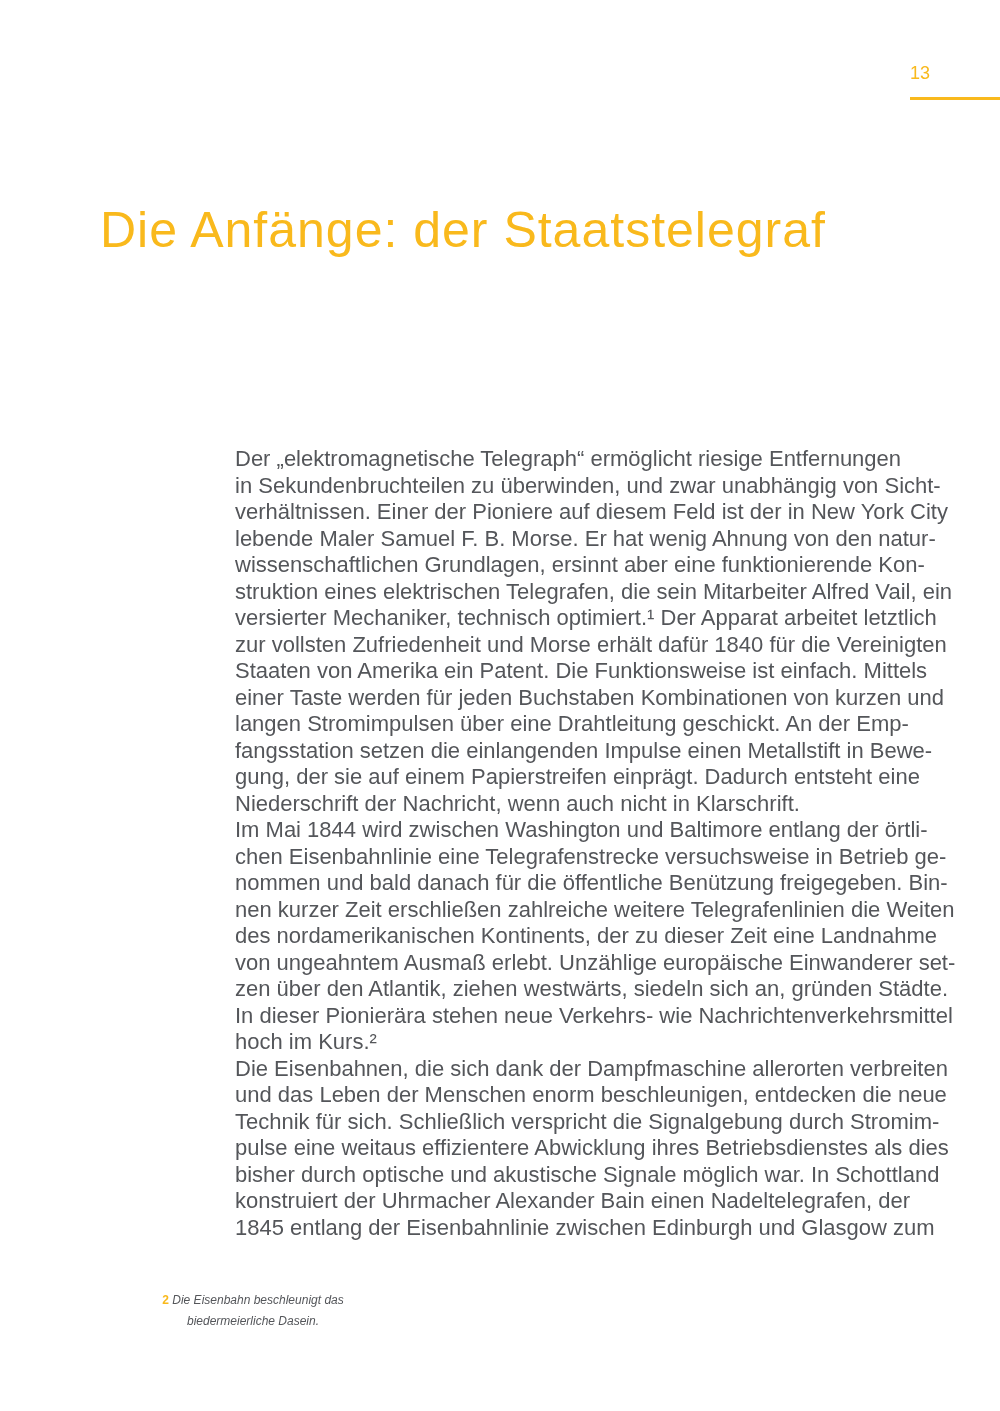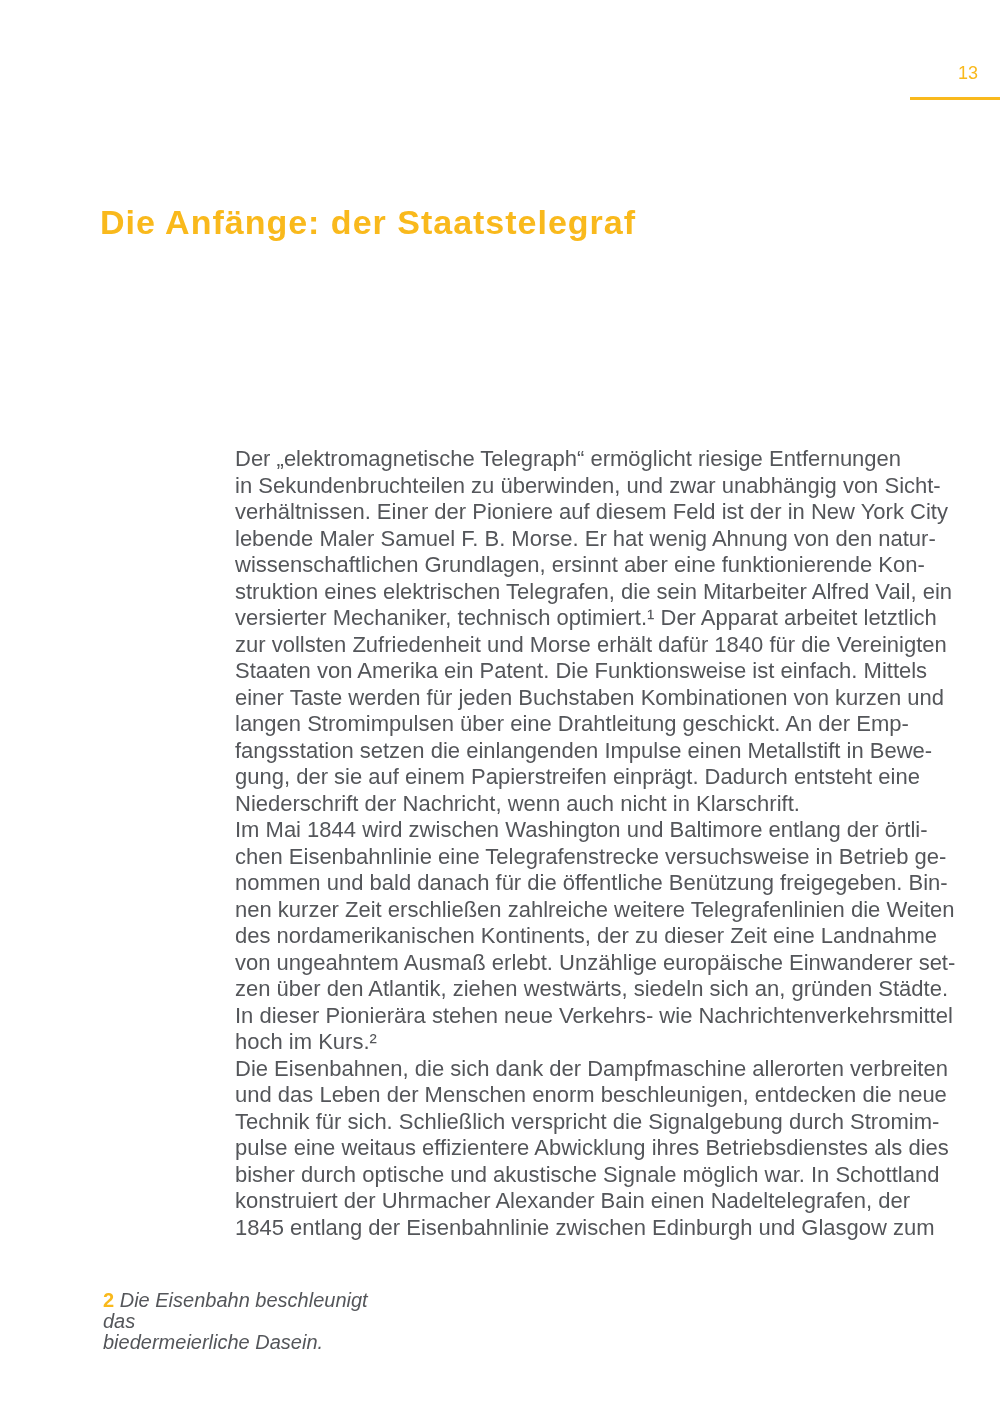--- a/index.html
+++ b/index.html
@@ -14,64 +14,65 @@
     height: 1411px;
     background: #ffffff;
     font-family: "Liberation Sans", sans-serif;
     overflow: hidden;
   }
   .page-number {
     position: absolute;
     top: 64px;
     left: 910px;
     width: 68px;
-    text-align: right;
+    text-align: left;
     font-size: 18px;
     line-height: 1;
     font-weight: 300;
     color: var(--accent);
   }
   .page-number-rule {
     position: absolute;
     top: 97px;
     left: 910px;
     width: 90px;
     height: 3px;
     background: var(--accent);
   }
   .chapter-title {
     position: absolute;
     top: 205px;
     left: 100px;
-    font-size: 34px;
+    font-size: 50px;
     line-height: 1;
-    font-weight: 700;
+    font-weight: 400;
     letter-spacing: 1px;
     color: var(--accent);
     white-space: nowrap;
   }
   .body-text {
     position: absolute;
     top: 446px;
     left: 235px;
     width: 765px;
     font-size: 22px;
     line-height: 26.5px;
     font-weight: 300;
     color: var(--body-text);
     white-space: pre-line;
   }
   .footnote {
     position: absolute;
     top: 1290px;
     left: 103px;
     width: 300px;
-    font-size: 20px;
+    font-size: 12px;
     line-height: 21px;
     color: var(--body-text);
+    text-align: center;
   }
   .footnote-marker {
     color: var(--accent);
     font-weight: bold;
     font-style: normal;
   }
   .footnote-text {
     font-style: italic;
     white-space: pre-line;
   }

